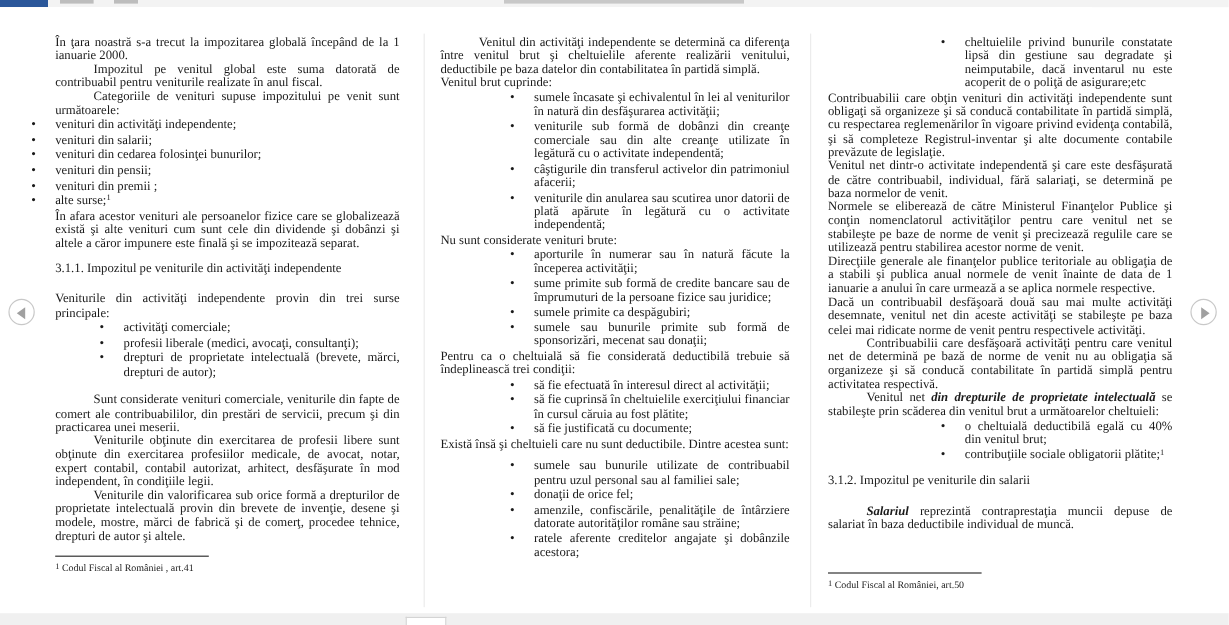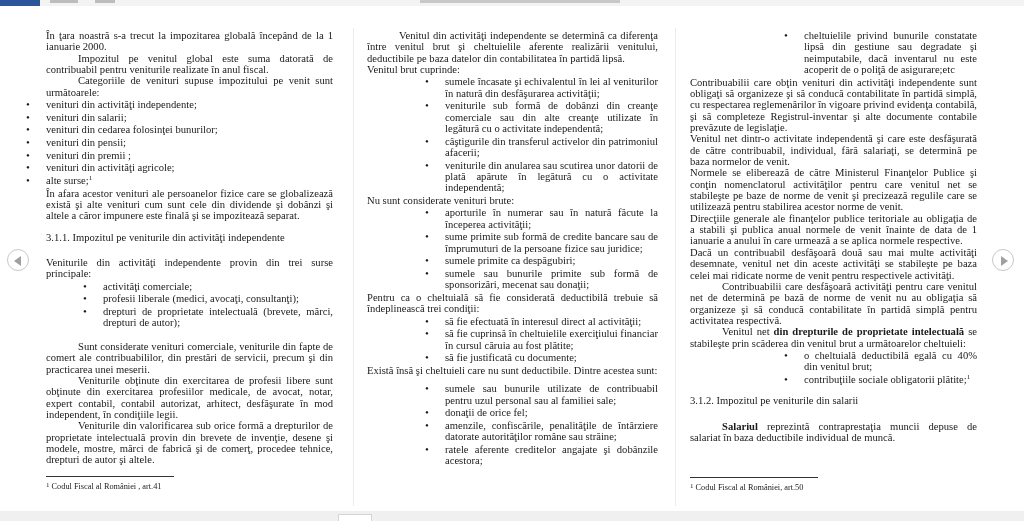--- a/index.html
+++ b/index.html
@@ -24,21 +24,21 @@
   ul { list-style: none; margin: 1px 0; }
   ul li { position: relative; margin-bottom: 1.3px; }
   ul li::before { content: "\2022"; position: absolute; left: -20px; top: 0; font-size: 11px; }
   .c1 ul li { }
   .c1 ul.l2 li { margin-left: 57px; }
   .c2 ul li { margin-left: 78px; }
   .c3 ul li { margin-left: 114px; font-family: Liberation Serif, serif; }
   h3 { font-size: 10.6px; font-weight: normal; margin: 10px 0 14px 0; }
   .gap { height: 11px; }
   sup { font-size: 7px; vertical-align: top; position: relative; top: -2px; }
-  b { font-weight: bold; }
+  b { font-weight: bold; font-style: italic; }
 
   .fn-rule { width: 128px; height: 1px; background: #333; margin: 10px 0 5px 0; }
   .fn { font-size: 8.3px; line-height: 10px; }
 
   .nav { position: absolute; width: 22px; height: 22px; border: 1px solid #c8c8c8; border-radius: 50%; background: #fff; cursor: pointer; }
   .nav.prev { left: 7px; top: 243px; }
   .nav.next { left: 992px; top: 243px; }
   .nav .tri { position: absolute; top: 6px; width: 0; height: 0; border-top: 5px solid transparent; border-bottom: 5px solid transparent; }
   .nav.prev .tri { left: 6px; border-right: 7px solid #a0a0a0; }
   .nav.next .tri { left: 8px; border-left: 7px solid #a0a0a0; }
@@ -64,41 +64,40 @@
   <div class="col c1">
     <p>În ţara noastră s-a trecut la impozitarea globală începând de la 1 ianuarie 2000.</p>
     <p class="indent">Impozitul pe venitul global este suma datorată de contribuabil pentru veniturile realizate în anul fiscal.</p>
     <p class="indent">Categoriile de venituri supuse impozitului pe venit sunt următoarele:</p>
     <ul>
       <li>venituri din activităţi independente;</li>
       <li>venituri din salarii;</li>
       <li>venituri din cedarea folosinţei bunurilor;</li>
       <li>venituri din pensii;</li>
       <li>venituri din premii ;</li>
-      <li>venituri din activităţi agricole;</li>
       <li><span>alte surse;</span><sup>1</sup></li>
     </ul>
     <p>În afara acestor venituri ale persoanelor fizice care se globalizează există şi alte venituri cum sunt cele din dividende şi dobânzi  şi altele a căror impunere este finală şi se impozitează separat.</p>
     <h3>3.1.1. Impozitul pe veniturile din activităţi independente</h3>
     <p>Veniturile din activităţi independente provin din trei surse principale:</p>
     <ul class="l2">
       <li>activităţi comerciale;</li>
       <li>profesii liberale (medici, avocaţi, consultanţi);</li>
       <li>drepturi de proprietate intelectuală (brevete, mărci, drepturi de autor);</li>
     </ul>
     <div class="gap"></div>
     <p class="indent">Sunt considerate venituri comerciale, veniturile din fapte de comert ale contribuabililor, din prestări de servicii, precum şi din practicarea unei meserii.</p>
     <p class="indent">Veniturile obţinute din exercitarea de profesii libere sunt obţinute din exercitarea profesiilor medicale, de avocat, notar, expert contabil, contabil autorizat, arhitect, desfăşurate în mod independent, în condiţiile legii.</p>
     <p class="indent">Veniturile din valorificarea sub orice formă a drepturilor de proprietate intelectuală provin din brevete de invenţie, desene şi modele, mostre, mărci de fabrică şi de comerţ, procedee tehnice, drepturi de autor şi altele.</p>
     <div class="fn-rule"></div>
     <p class="fn"><sup>1</sup><span> Codul Fiscal al României , art.41</span></p>
   </div>
 
   <div class="col c2">
-    <p class="indent">Venitul din activităţi independente se determină ca diferenţa între venitul brut şi cheltuielile aferente realizării venitului, deductibile pe baza datelor din contabilitatea în partidă lipsă.</p>
+    <p class="indent">Venitul din activităţi independente se determină ca diferenţa între venitul brut şi cheltuielile aferente realizării venitului, deductibile pe baza datelor din contabilitatea în partidă simplă.</p>
     <p>Venitul brut cuprinde:</p>
     <ul>
       <li>sumele încasate şi echivalentul în lei al veniturilor în natură din desfăşurarea activităţii;</li>
       <li>veniturile sub formă de dobânzi din creanţe comerciale sau din alte creanţe utilizate în legătură cu o activitate independentă;</li>
       <li>câştigurile din transferul activelor din patrimoniul afacerii;</li>
       <li>veniturile din anularea sau scutirea unor datorii de plată apărute în legătură cu o activitate independentă;</li>
     </ul>
     <p>Nu sunt considerate venituri brute:</p>
     <ul>
       <li>aporturile în numerar sau în natură făcute la începerea activităţii;</li>

